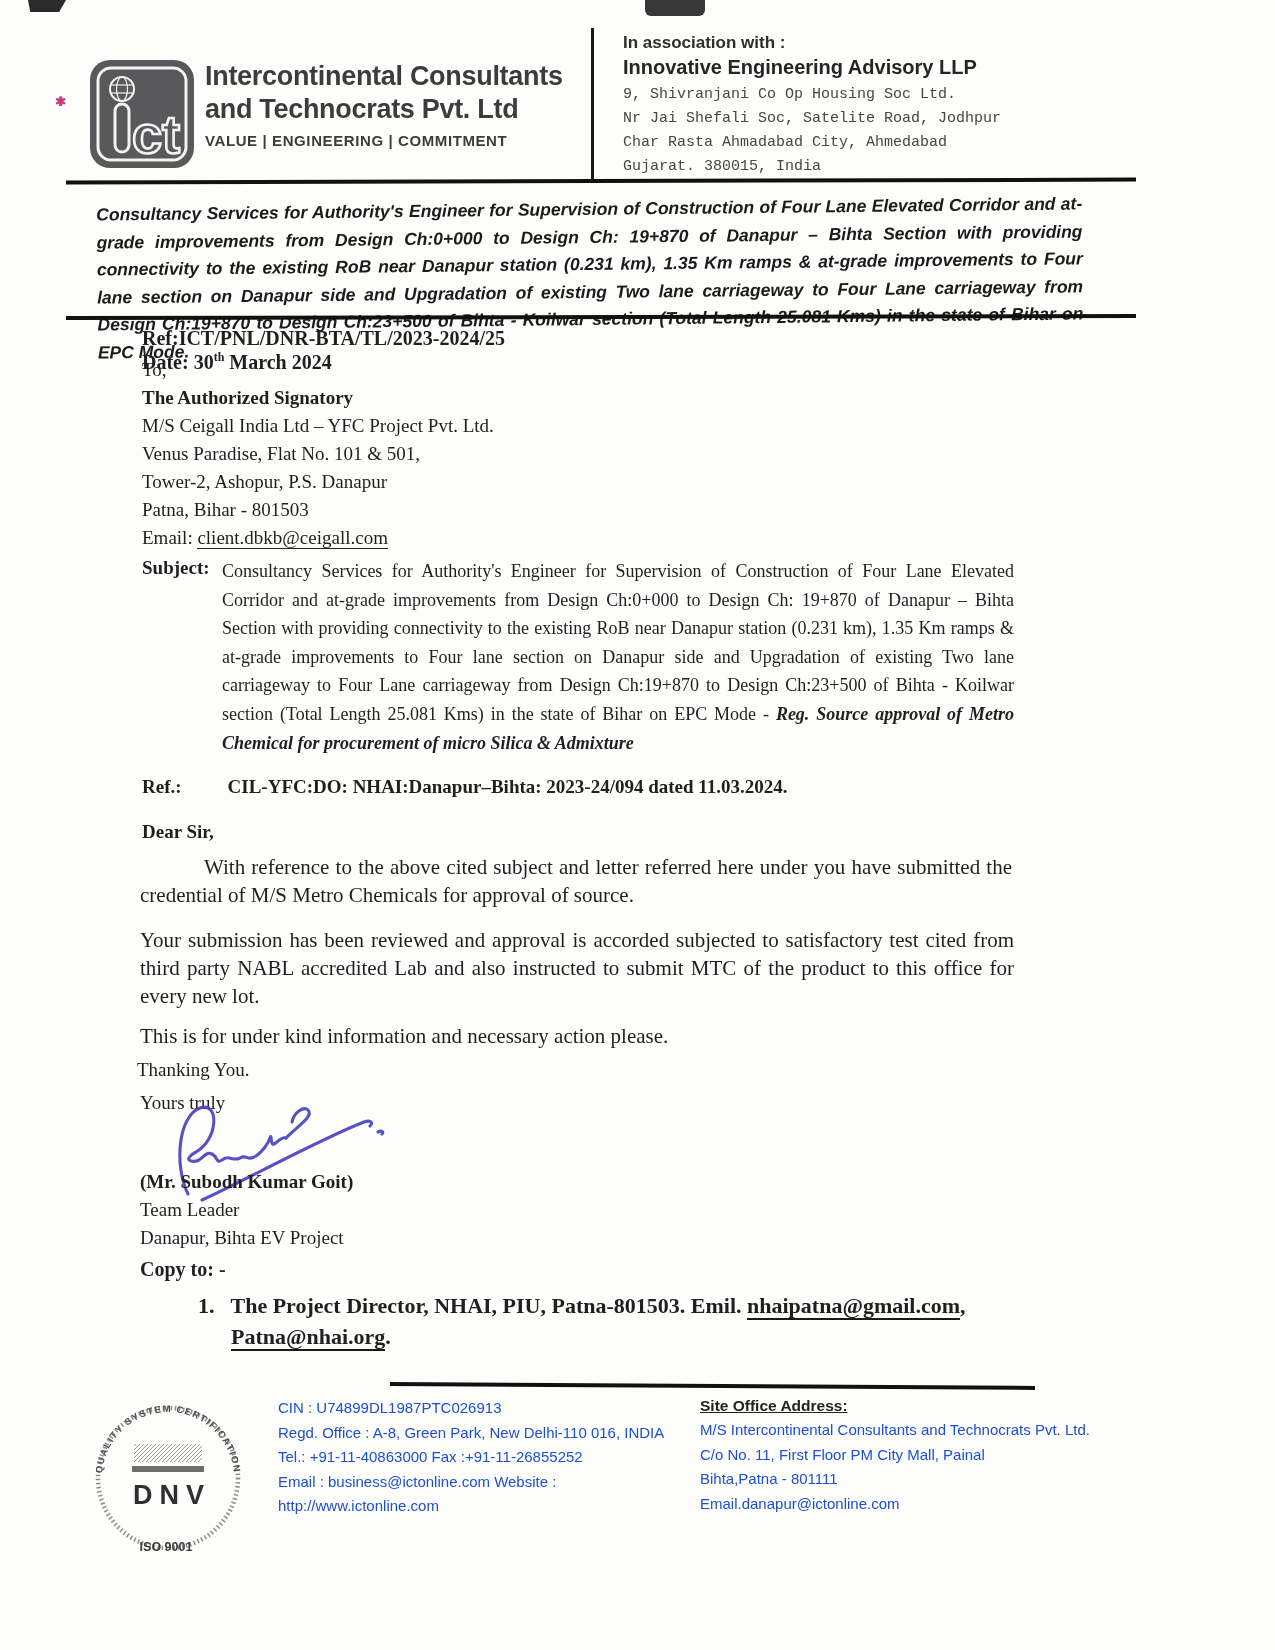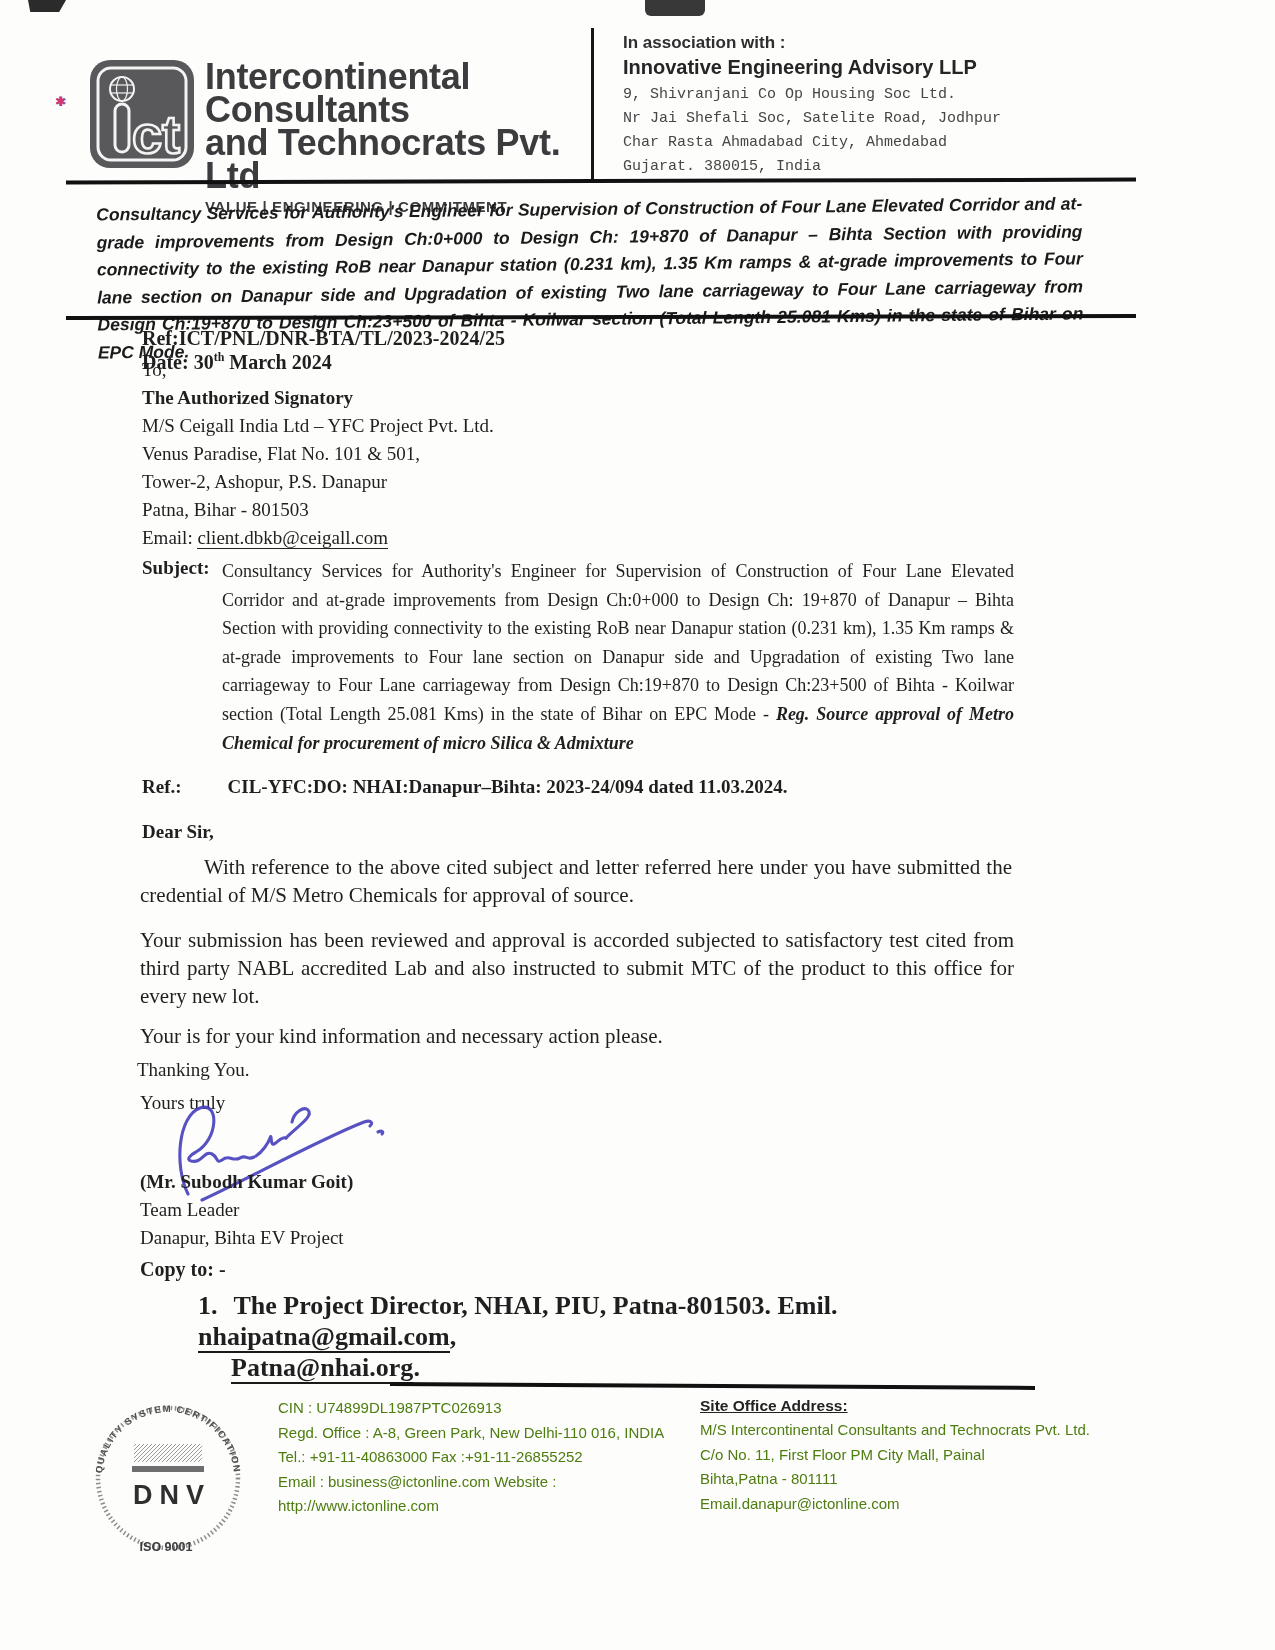--- a/index.html
+++ b/index.html
@@ -6,21 +6,21 @@
   #page{
     position:relative;width:1275px;height:1650px;margin:0 auto;
     background:#fdfdfc;overflow:hidden;
     font-family:"Liberation Serif",serif;color:#1f1f1f;
   }
   .abs{position:absolute;}
   
   .artifact{background:#2b2b2b;}
   .red-mark{color:#d6366b;font-size:13px;font-family:"DejaVu Sans",sans-serif;text-shadow:1px 0 0 #5a6bd8;}
   
-  .company-line{font-family:"Liberation Sans",sans-serif;font-weight:bold;color:#3c3c3e;font-size:36px;letter-spacing:-0.3px;line-height:33px;}
+  .company-line{font-family:"Liberation Sans",sans-serif;font-weight:bold;color:#3c3c3e;font-size:27px;letter-spacing:-0.3px;line-height:33px;}
   .motto{font-family:"Liberation Sans",sans-serif;font-weight:bold;color:#3c3c3e;font-size:15px;letter-spacing:0.6px;margin-top:6px;}
   .vdivider{width:3px;background:#161616;}
   .assoc-intro{font-family:"Liberation Sans",sans-serif;font-weight:bold;font-size:17px;color:#2e2e2e;}
   .assoc-name{font-family:"Liberation Sans",sans-serif;font-weight:bold;font-size:20px;color:#252525;margin-top:3px;}
   .assoc-line{font-family:Liberation Mono, monospace;font-size:15px;color:#464646;line-height:24px;}
   .hrule{height:4px;background:#111;}
   .banner{
     font-family:"Liberation Sans",sans-serif;font-style:italic;font-weight:bold;
     font-size:17.5px;line-height:27.5px;color:#1b1b1b;text-align:justify;
     transform:rotate(-0.65deg);
@@ -29,24 +29,24 @@
   .serif-line{font-size:19px;line-height:28px;}
   .bold{font-weight:bold;}
   .u1{border-bottom:1.5px solid #222;}
   .ref-row{display:flex;justify-content:space-between;font-weight:bold;font-size:20px;}
   .subject-wrap{display:flex;}
   .subject-label{font-weight:bold;font-size:19px;width:80px;flex:0 0 80px;}
   .subject-text{font-size:18px;line-height:28.6px;text-align:justify;width:792px;}
   .subject-em{font-weight:bold;font-style:italic;}
   .para{font-size:21px;line-height:28px;text-align:justify;}
   .indent{text-indent:64px;}
-  .copy-item{font-weight:bold;font-size:26px;line-height:31px;}
+  .copy-item{font-weight:bold;font-size:22px;line-height:31px;}
   .copy-u{border-bottom:2px solid #1a1a1a;}
   
-  .f-line{font-family:"Liberation Sans",sans-serif;font-size:15px;color:#4d7c0f;line-height:24.5px;}
+  .f-line{font-family:"Liberation Sans",sans-serif;font-size:15px;color:#1d4ed8;line-height:24.5px;}
   .f-head{font-family:"Liberation Sans",sans-serif;font-size:15.5px;color:#222;font-weight:bold;text-decoration:underline;line-height:25px;}
   svg text{font-family:"Liberation Sans",sans-serif;}
 </style>
 </head>
 <body>
 
 <div id="page">
 
   <div class="abs artifact" style="left:28px;top:0;width:38px;height:12px;clip-path:polygon(0 0,100% 0,82% 100%,6% 100%);"></div>
   <div class="abs artifact" style="left:645px;top:0;width:60px;height:16px;border-radius:0 0 6px 6px;background:#383838;"></div>
@@ -112,21 +112,21 @@
 
   <div class="abs" style="left:142px;top:773px;width:872px;">
     <span class="serif-line bold">Ref.:</span>
     <span class="serif-line bold" style="margin-left:42px;">CIL-YFC:DO: NHAI:Danapur–Bihta: 2023-24/094 dated 11.03.2024.</span>
   </div>
 
   <div class="abs serif-line bold" style="left:142px;top:818px;">Dear Sir,</div>
 
   <div class="abs para indent" style="left:140px;top:853px;width:872px;">With reference to the above cited subject and letter referred here under you have submitted the credential of M/S Metro Chemicals for approval of source.</div>
   <div class="abs para" style="left:140px;top:926px;width:874px;">Your submission has been reviewed and approval is accorded subjected to satisfactory test cited from third party NABL accredited Lab and also instructed to submit MTC of the product to this office for every new lot.</div>
-  <div class="abs para" style="left:140px;top:1022px;width:874px;">Your is for your kind information and necessary action please.</div>
+  <div class="abs para" style="left:140px;top:1022px;width:874px;">This is for under kind information and necessary action please.</div>
   <div class="abs serif-line" style="left:137px;top:1056px;">Thanking You.</div>
   <div class="abs serif-line" style="left:140px;top:1089px;">Yours truly</div>
 
   <div class="abs" style="left:158px;top:1082px;">
     <svg width="230" height="130" viewBox="0 0 230 130">
       <g fill="none" stroke="#4a43bd" stroke-width="3.1" stroke-linecap="round" opacity="0.92">
         <path d="M 30,112 C 16,84 20,34 42,26 C 62,19 60,58 38,70 C 32,73 28,78 33,79 C 44,82 46,68 54,72 C 60,75 58,82 64,78 C 72,72 74,80 82,76 C 89,72 88,79 96,75"></path>
         <path d="M 98,74 C 104,70 110,62 112,56 C 114,50 112,64 116,62 C 120,60 124,54 128,56"></path>
         <path d="M 128,56 C 140,44 156,34 150,28 C 146,24 136,30 134,40"></path>
         <path d="M 44,118 C 84,100 160,58 206,40 C 212,38 216,40 212,44"></path>

